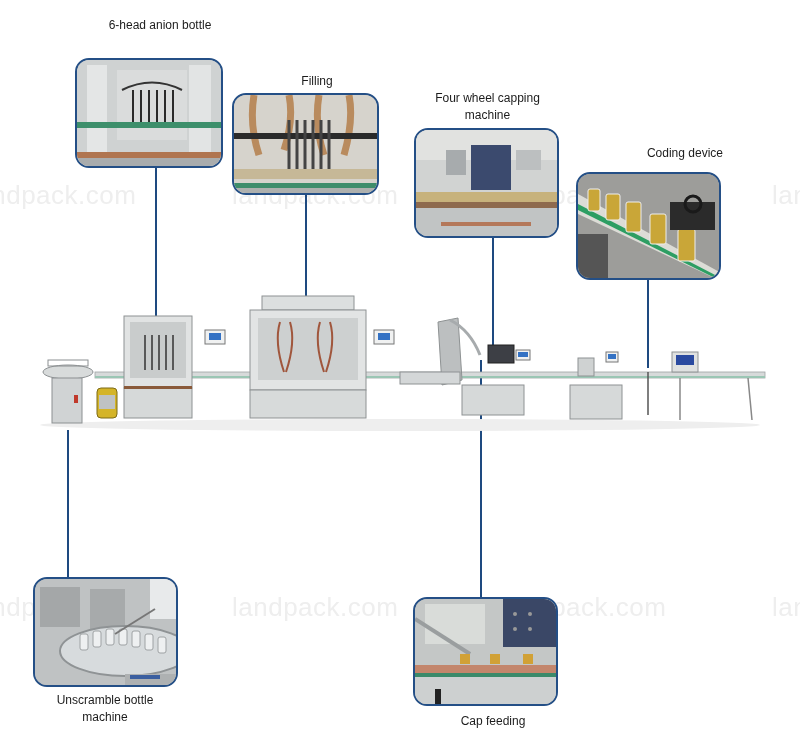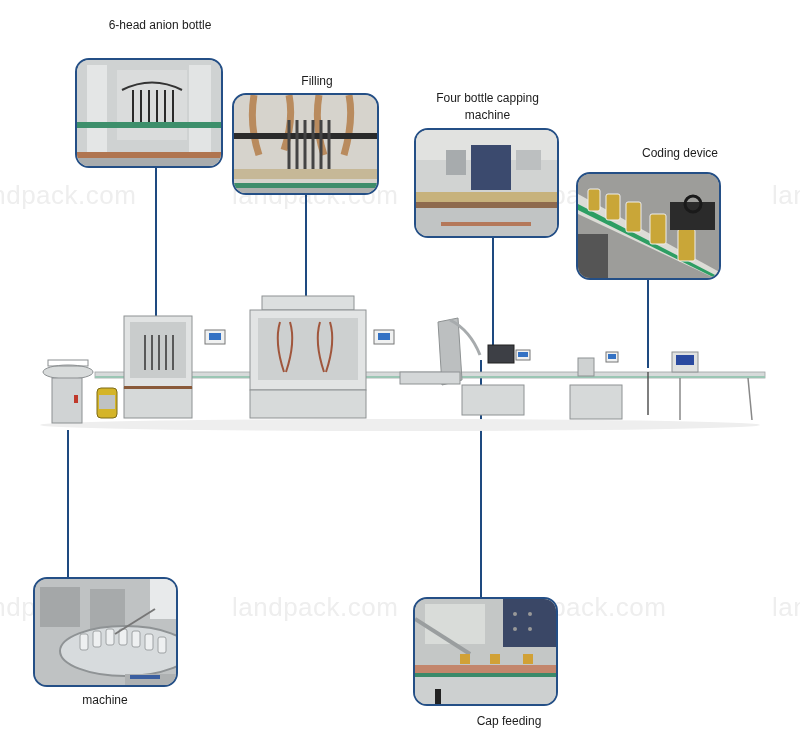--- a/index.html
+++ b/index.html
@@ -25,30 +25,31 @@
 <div class="watermark" style="left:500px; top:592px;">landpack.com</div>
 <div class="watermark" style="left:772px; top:592px;">landpack.com</div>
 
 <div class="label" style="left:60px; top:17px; width:200px;">
   <div>6-head anion bottle</div>
 </div>
 <div class="label" style="left:267px; top:73px; width:100px;">
   <div>Filling</div>
 </div>
 <div class="label" style="left:400px; top:90px; width:175px;">
-  <div>Four bottle capping</div>
+  <div>Four wheel capping</div>
   <div>machine</div>
 </div>
-<div class="label" style="left:615px; top:145px; width:130px;">
+<div class="label" style="left:593px; top:145px; width:130px;text-align:right;">
   <div>Coding device</div>
 </div>
 <div class="label" style="left:20px; top:692px; width:170px;">
+  <div>Unscramble bottle</div>
   <div>machine</div>
 </div>
-<div class="label" style="left:444px; top:713px; width:130px;">
+<div class="label" style="left:428px; top:713px; width:130px;">
   <div>Cap feeding</div>
 </div>
 
 <div class="connector" style="left:155px; top:165px; height:155px;"></div>
 <div class="connector" style="left:305px; top:190px; height:110px;"></div>
 <div class="connector" style="left:492px; top:235px; height:115px;"></div>
 <div class="connector" style="left:647px; top:278px; height:90px;"></div>
 <div class="connector" style="left:67px; top:430px; height:150px;"></div>
 <div class="connector" style="left:480px; top:360px; height:240px;"></div>
 

